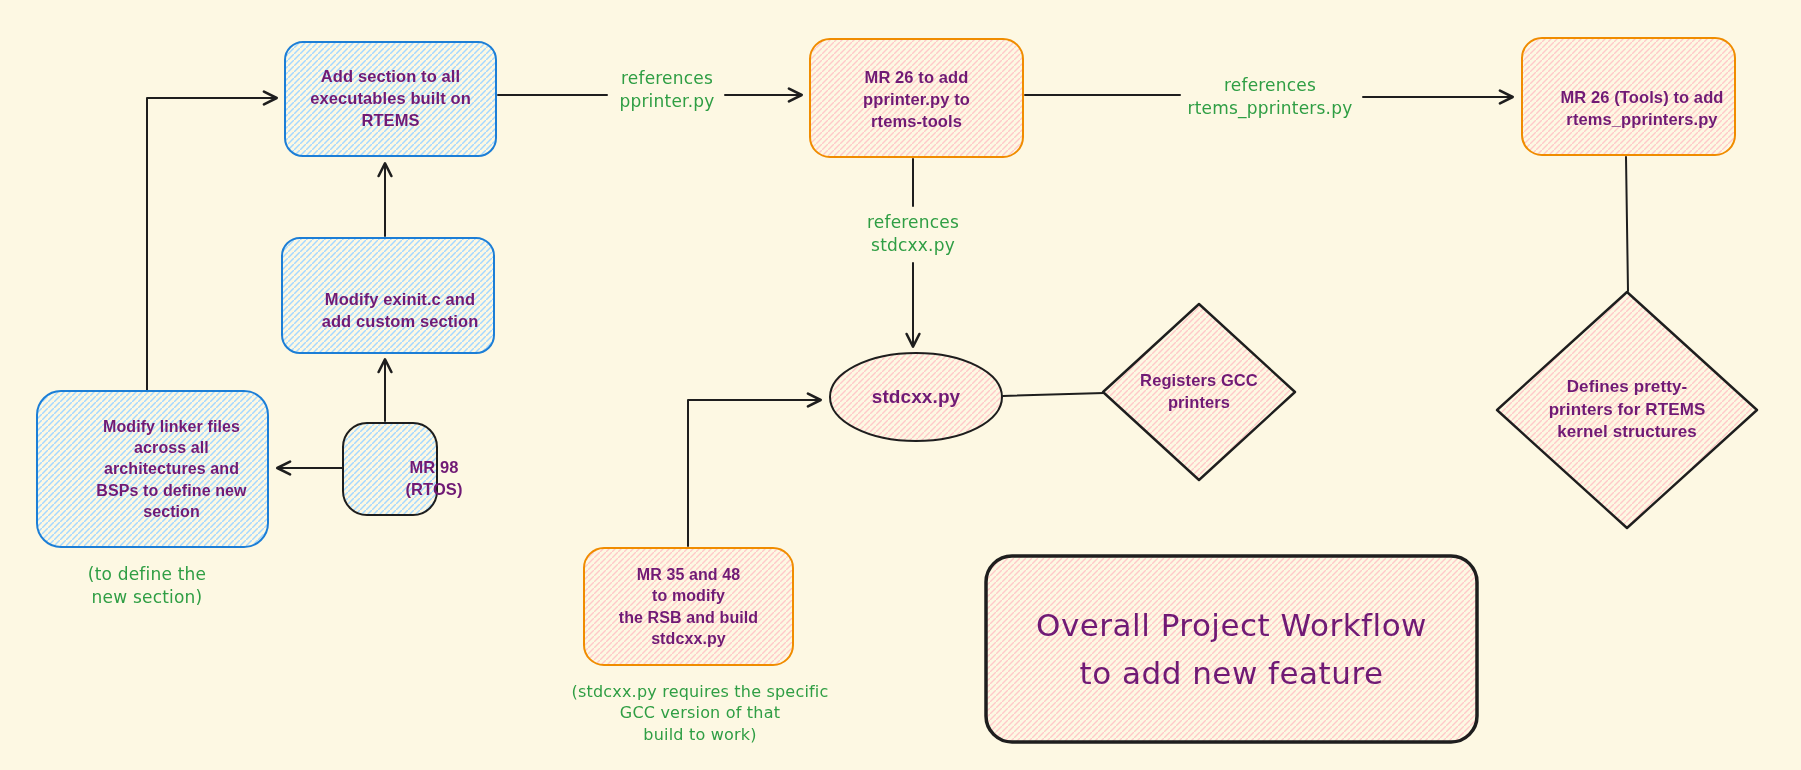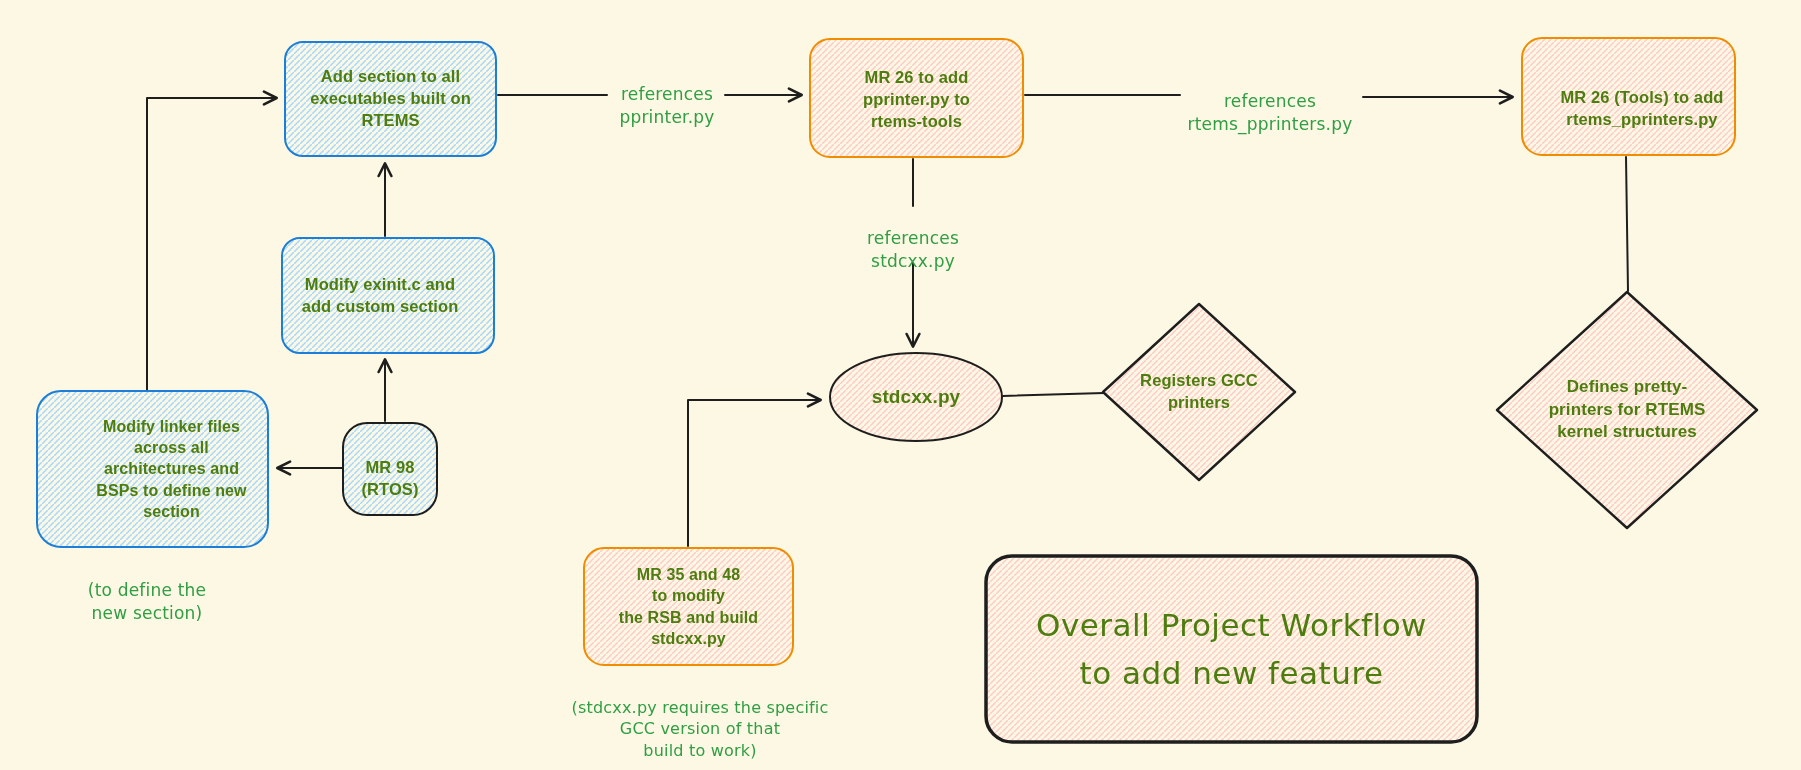--- a/index.html
+++ b/index.html
@@ -9,35 +9,34 @@
     background:#fdf8e3;
     overflow:hidden;
     font-family:"Liberation Sans", sans-serif;
   }
   svg.layer{position:absolute;left:0;top:0;}
   .txt{
     position:absolute;
     display:flex;align-items:center;justify-content:center;
     text-align:center;
     white-space:pre-line;
-    color:#4d7c0f;
+    color:#701a75;
     font-weight:700;
     font-size:16.5px;
     line-height:1.32;
     letter-spacing:.1px;
     pointer-events:none;
   }
   .green{
     color:#2f9e44;
     font-weight:400;
     font-family:"DejaVu Sans", sans-serif;
     font-size:17px;
     line-height:1.35;
     letter-spacing:.2px;
-    margin-top:16px;
   }
   .title{
     font-family:"DejaVu Sans", sans-serif;
     font-weight:400;
     font-size:31px;
     line-height:1.55;
     letter-spacing:.5px;
   }
   .ellipse-label{font-size:19px;}
 </style>
@@ -90,30 +89,30 @@
       <path d="M1103,392 L1199,304 L1295,392 L1199,480 Z" stroke="#1e1e1e" stroke-width="2.4" stroke-linejoin="round"></path>
       <path d="M1497,410 L1627,292 L1757,410 L1627,528 Z" stroke="#1e1e1e" stroke-width="2.4" stroke-linejoin="round"></path>
       <rect x="986" y="556" width="491" height="186" rx="26" stroke="#1e1e1e" stroke-width="3.5"></rect>
     </g>
   </svg>
 
   <div class="txt" style="left:285px;top:42px;width:211px;height:114px;">Add section to all
 executables built on
 RTEMS</div>
 
-  <div class="txt" style="left:282px;top:238px;width:196px;height:115px;">Modify exinit.c and
+  <div class="txt" style="left:282px;top:253px;width:196px;height:115px;padding-left:20px;">Modify exinit.c and
 add custom section</div>
 
   <div class="txt" style="left:37px;top:391px;width:269px;height:156px;font-size:16px;">Modify linker files
 across all
 architectures and
 BSPs to define new
 section</div>
 
-  <div class="txt" style="left:343px;top:423px;width:94px;height:112px;">MR 98
+  <div class="txt" style="left:343px;top:423px;width:94px;height:112px;padding-left:44px;">MR 98
 (RTOS)</div>
 
   <div class="txt" style="left:810px;top:39px;width:213px;height:122px;">MR 26 to add
 pprinter.py to
 rtems-tools</div>
 
   <div class="txt" style="left:1522px;top:50px;width:240px;height:117px;">MR 26 (Tools) to add
 rtems_pprinters.py</div>
 
   <div class="txt" style="left:584px;top:548px;width:209px;height:117px;font-size:16px;">MR 35 and 48

